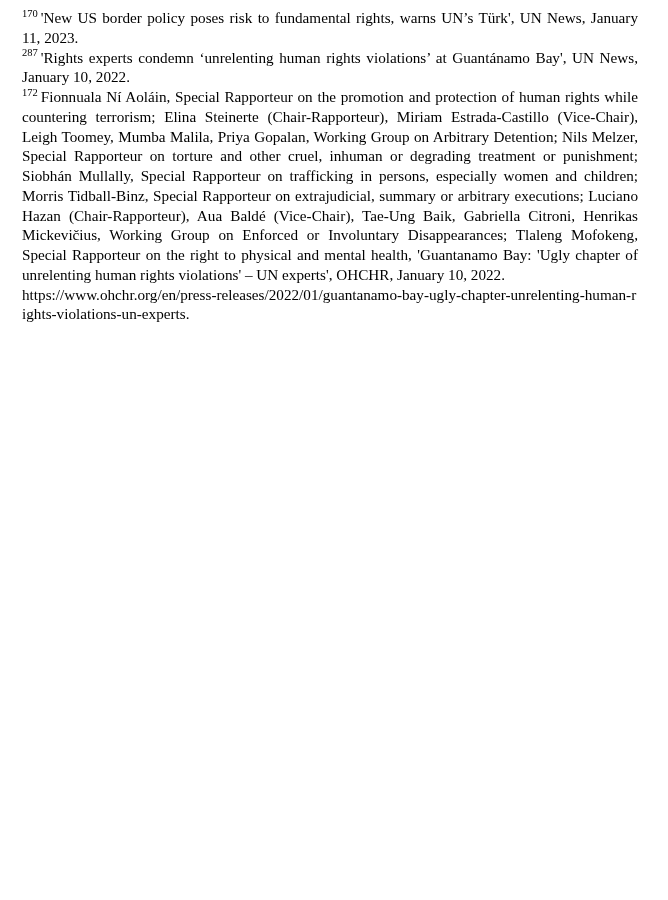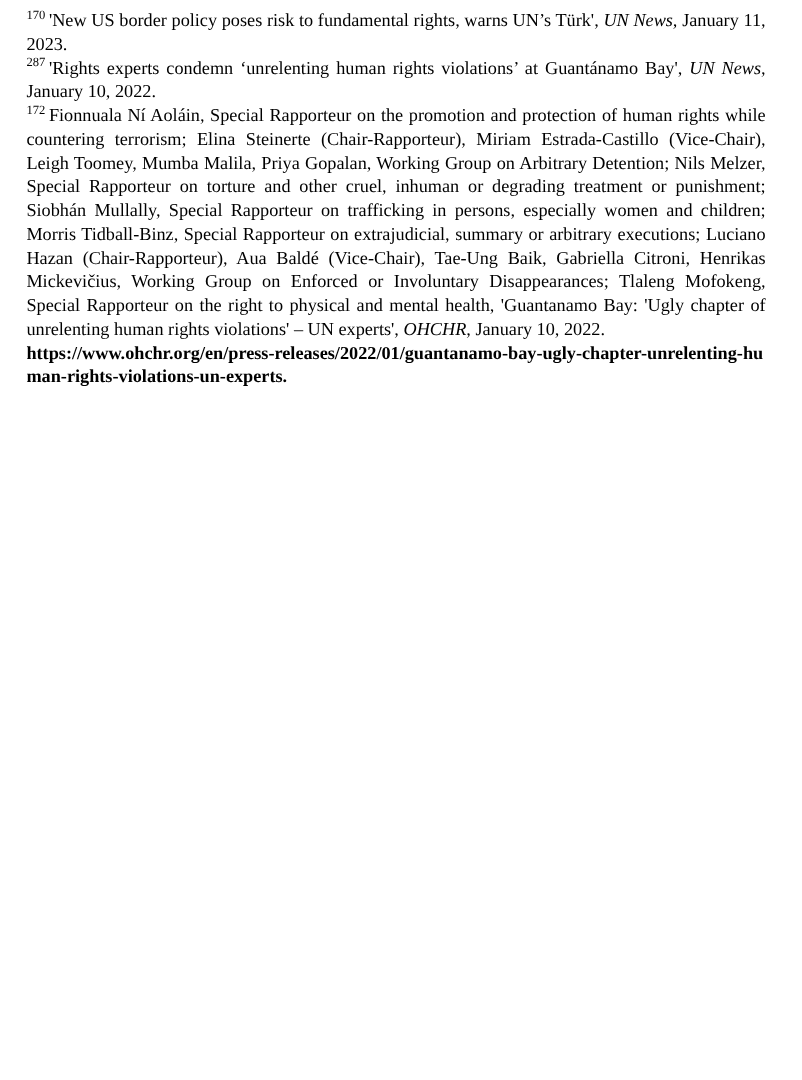--- a/index.html
+++ b/index.html
@@ -28,33 +28,31 @@
     margin: 0 0 0 0;
     hyphens: none;
   }
   .fn-num {
     font-size: 10.5px;
     vertical-align: super;
     line-height: 0;
     margin-right: 3px;
   }
   .ital {
-    font-style: italic;
   }
   .url-line {
     font-size: 15.2px;
     line-height: 1.30;
     text-align: left;
     margin: 0;
     word-break: break-all;
   }
   .url-wrap {
     text-align: justify;
     text-justify: inter-word;
-    font-weight: bold;
   }
 </style>
 </head>
 <body>
 
 <div class="page">
 
   <p class="footnote">
     <span class="fn-num">170</span><span>'New US border policy poses risk to fundamental rights, warns UN’s Türk', </span><span class="ital">UN News,</span><span> January 11, 2023.</span>
   </p>

